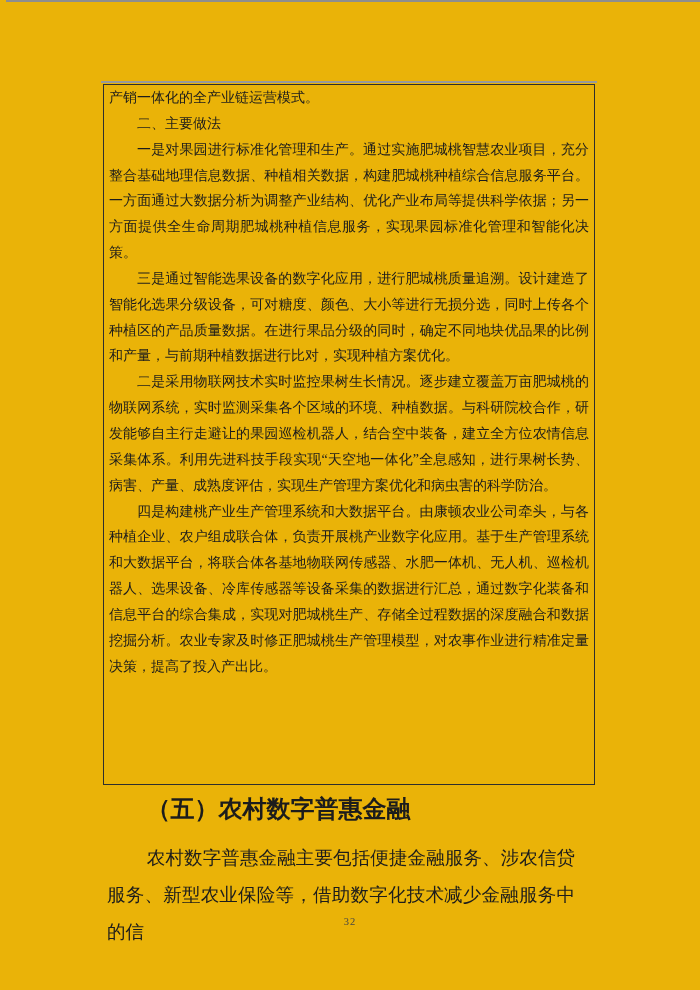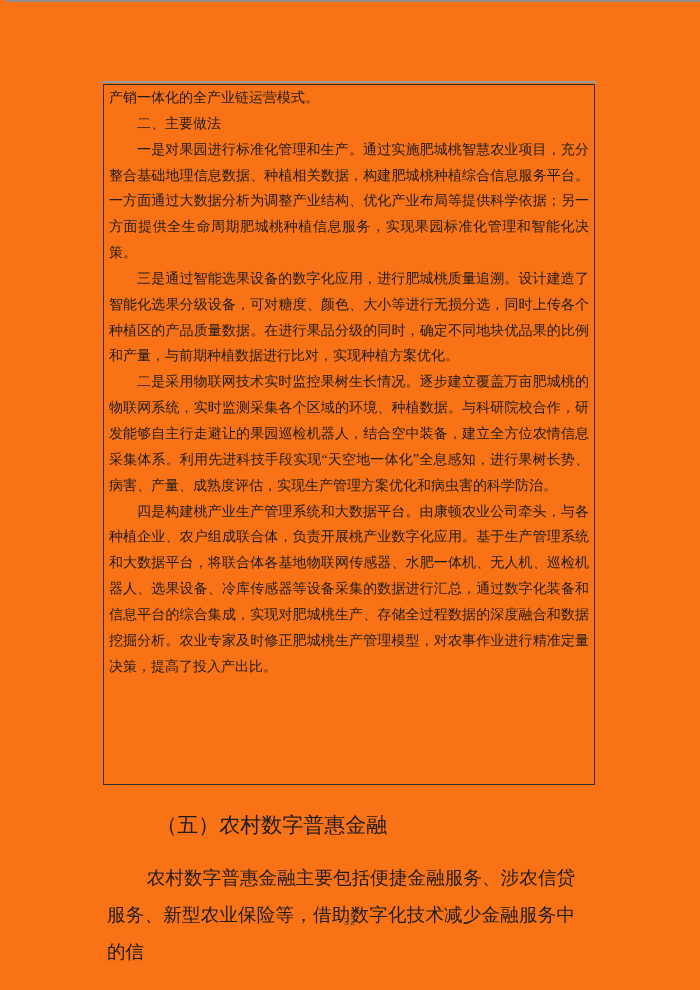--- a/index.html
+++ b/index.html
@@ -1,19 +1,19 @@
 <!DOCTYPE html>
 <html><head>
 <meta charset="utf-8">
 <style>
   html,body{margin:0;padding:0;background:#ffffff;}
   .page{
     position:relative;
     width:700px;height:990px;
-    background:#f97316;
+    background:#eab308;
     overflow:hidden;
     font-family:"Liberation Serif","DejaVu Serif",serif;
     color:#1c1c1c;
   }
   .top-rule{
     position:absolute;left:6px;top:0;width:694px;height:2px;
     background:#8e8e8e;
   }
   .table-top-rule{
     position:absolute;left:101px;top:81px;width:496px;height:2px;
@@ -36,24 +36,24 @@
   .p-body{text-indent:2em;}
   .p-head{text-indent:2em;font-weight:normal;}
   .lower{
     position:absolute;left:95px;top:791px;width:492px;
     font-size:18.5px;
     line-height:37px;
     text-align:justify;
     text-justify:inter-ideograph;
   }
   .lower .sec-head{
-    margin:16px;padding:0;
+    margin:0;padding:0;
     text-indent:2.15em;
-    font-weight:normal;
-    font-size:21px;
+    font-weight:bold;
+    font-size:24px;
   }
   .lower p{margin:12px;padding:0;text-indent:2.15em;}
   .footer{
     position:absolute;left:0;top:916px;width:700px;
     text-align:center;
     font-size:10.5px;
     letter-spacing:1px;
     color:#454545;
   }
 </style>

